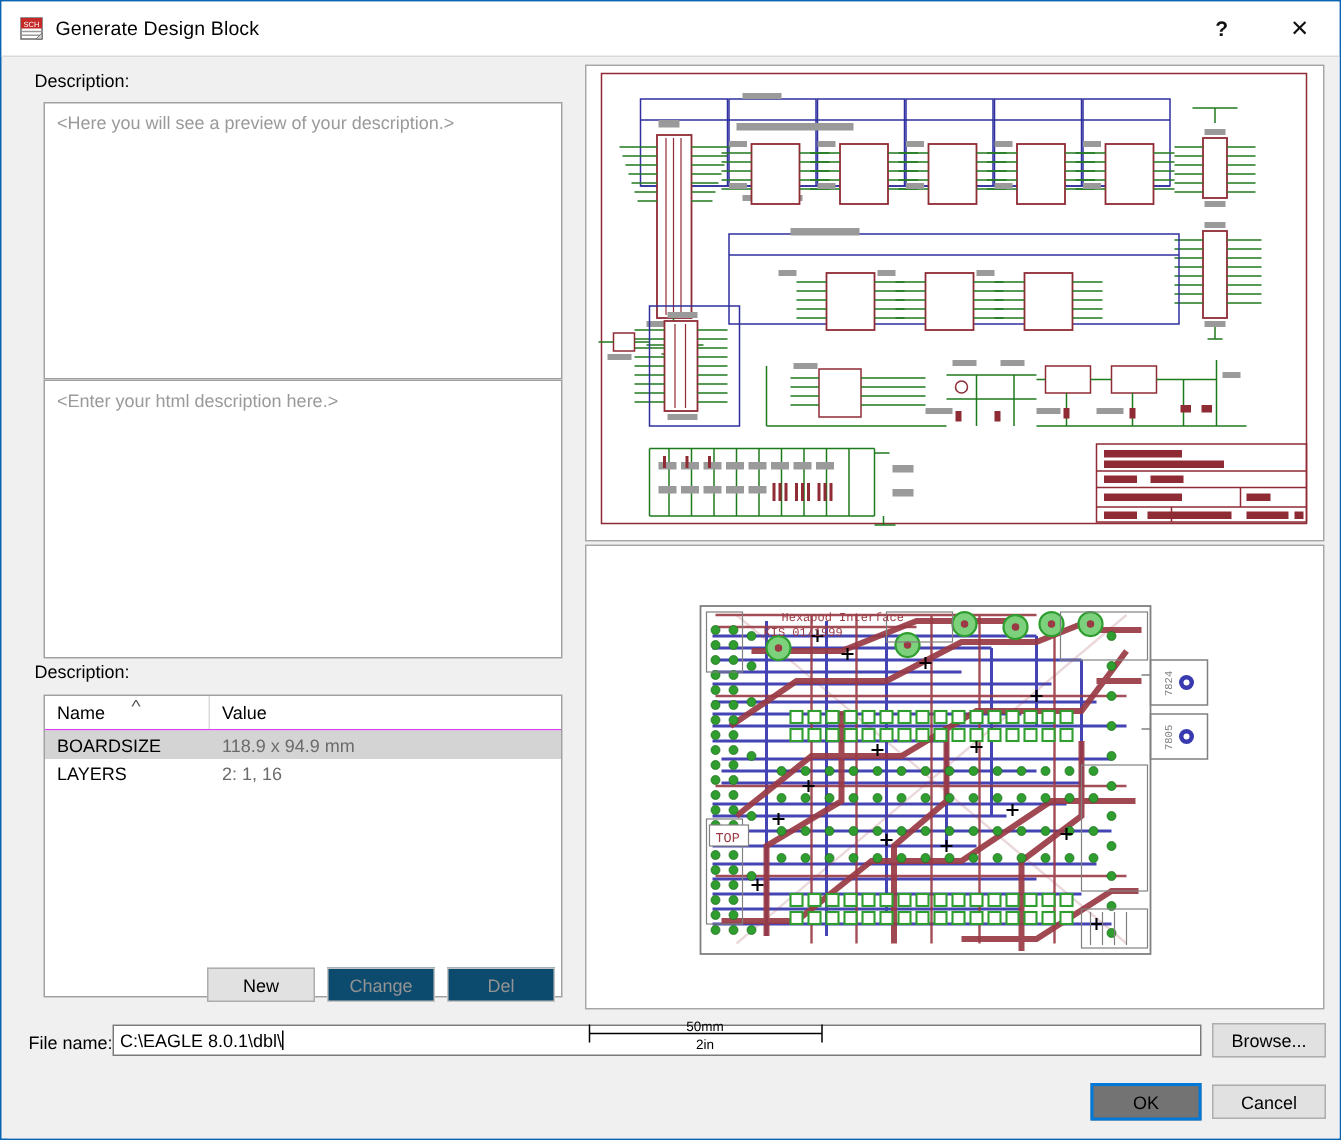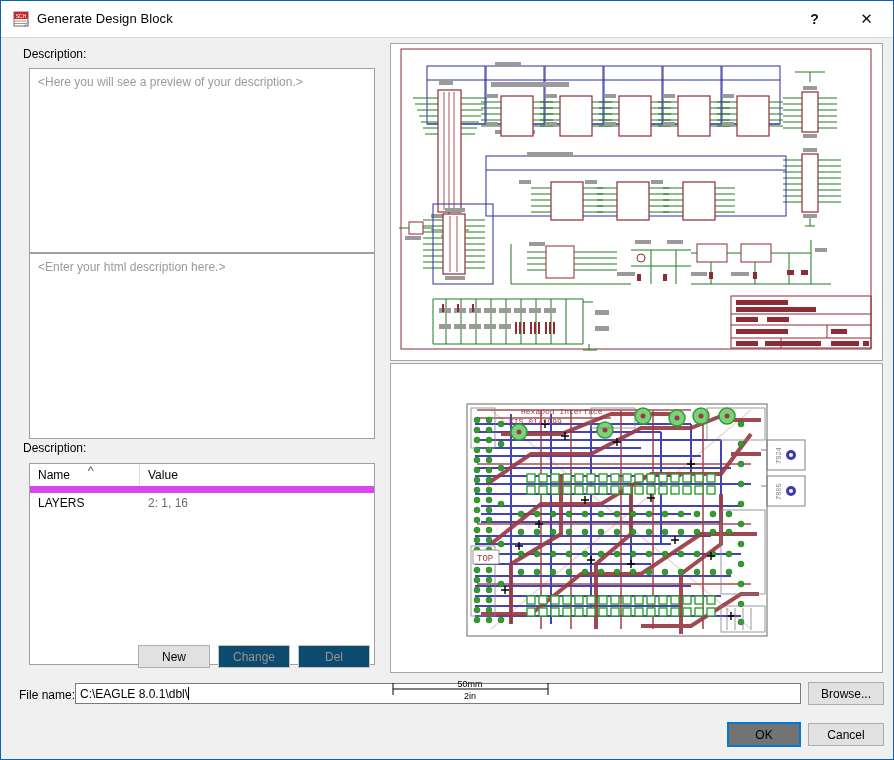--- a/index.html
+++ b/index.html
@@ -89,21 +89,21 @@
   .grid {
     position: absolute;
     box-sizing: border-box;
     background: #ffffff;
     border: 1px solid #a0a0a0;
     overflow: hidden;
   }
   .grid-head {
     display: flex;
     height: 22px;
-    border-bottom: 7px solid #d946ef;
+    border-bottom: 1px solid #d946ef;
     background: #ffffff;
   }
   .grid-head .hc {
     position: relative;
     display: flex; align-items: center;
     padding-left: 8px;
     font-size: 12px;
     color: #000;
     box-sizing: border-box;
   }
@@ -211,20 +211,24 @@
 
     <div class="grid" style="left:24px; top:425px; width:346px; height:202px;">
       <div class="grid-head">
         <div class="hc c1">
           <span>Name</span>
           <span class="sort-caret">˄</span>
         </div>
         <div class="hc c2">
           <span>Value</span>
         </div>
+      </div>
+      <div class="grid-row sel">
+        <div class="gc1">BOARDSIZE</div>
+        <div class="gc2">118.9 x 94.9 mm</div>
       </div>
       <div class="grid-row">
         <div class="gc1">LAYERS</div>
         <div class="gc2">2: 1, 16</div>
       </div>
     </div>
 
     <div class="btn" style="left:133px; top:607px; width:72px;">New</div>
     <div class="btn disabled" style="left:213px; top:607px; width:72px;">Change</div>
     <div class="btn disabled" style="left:293px; top:607px; width:72px;">Del</div>

